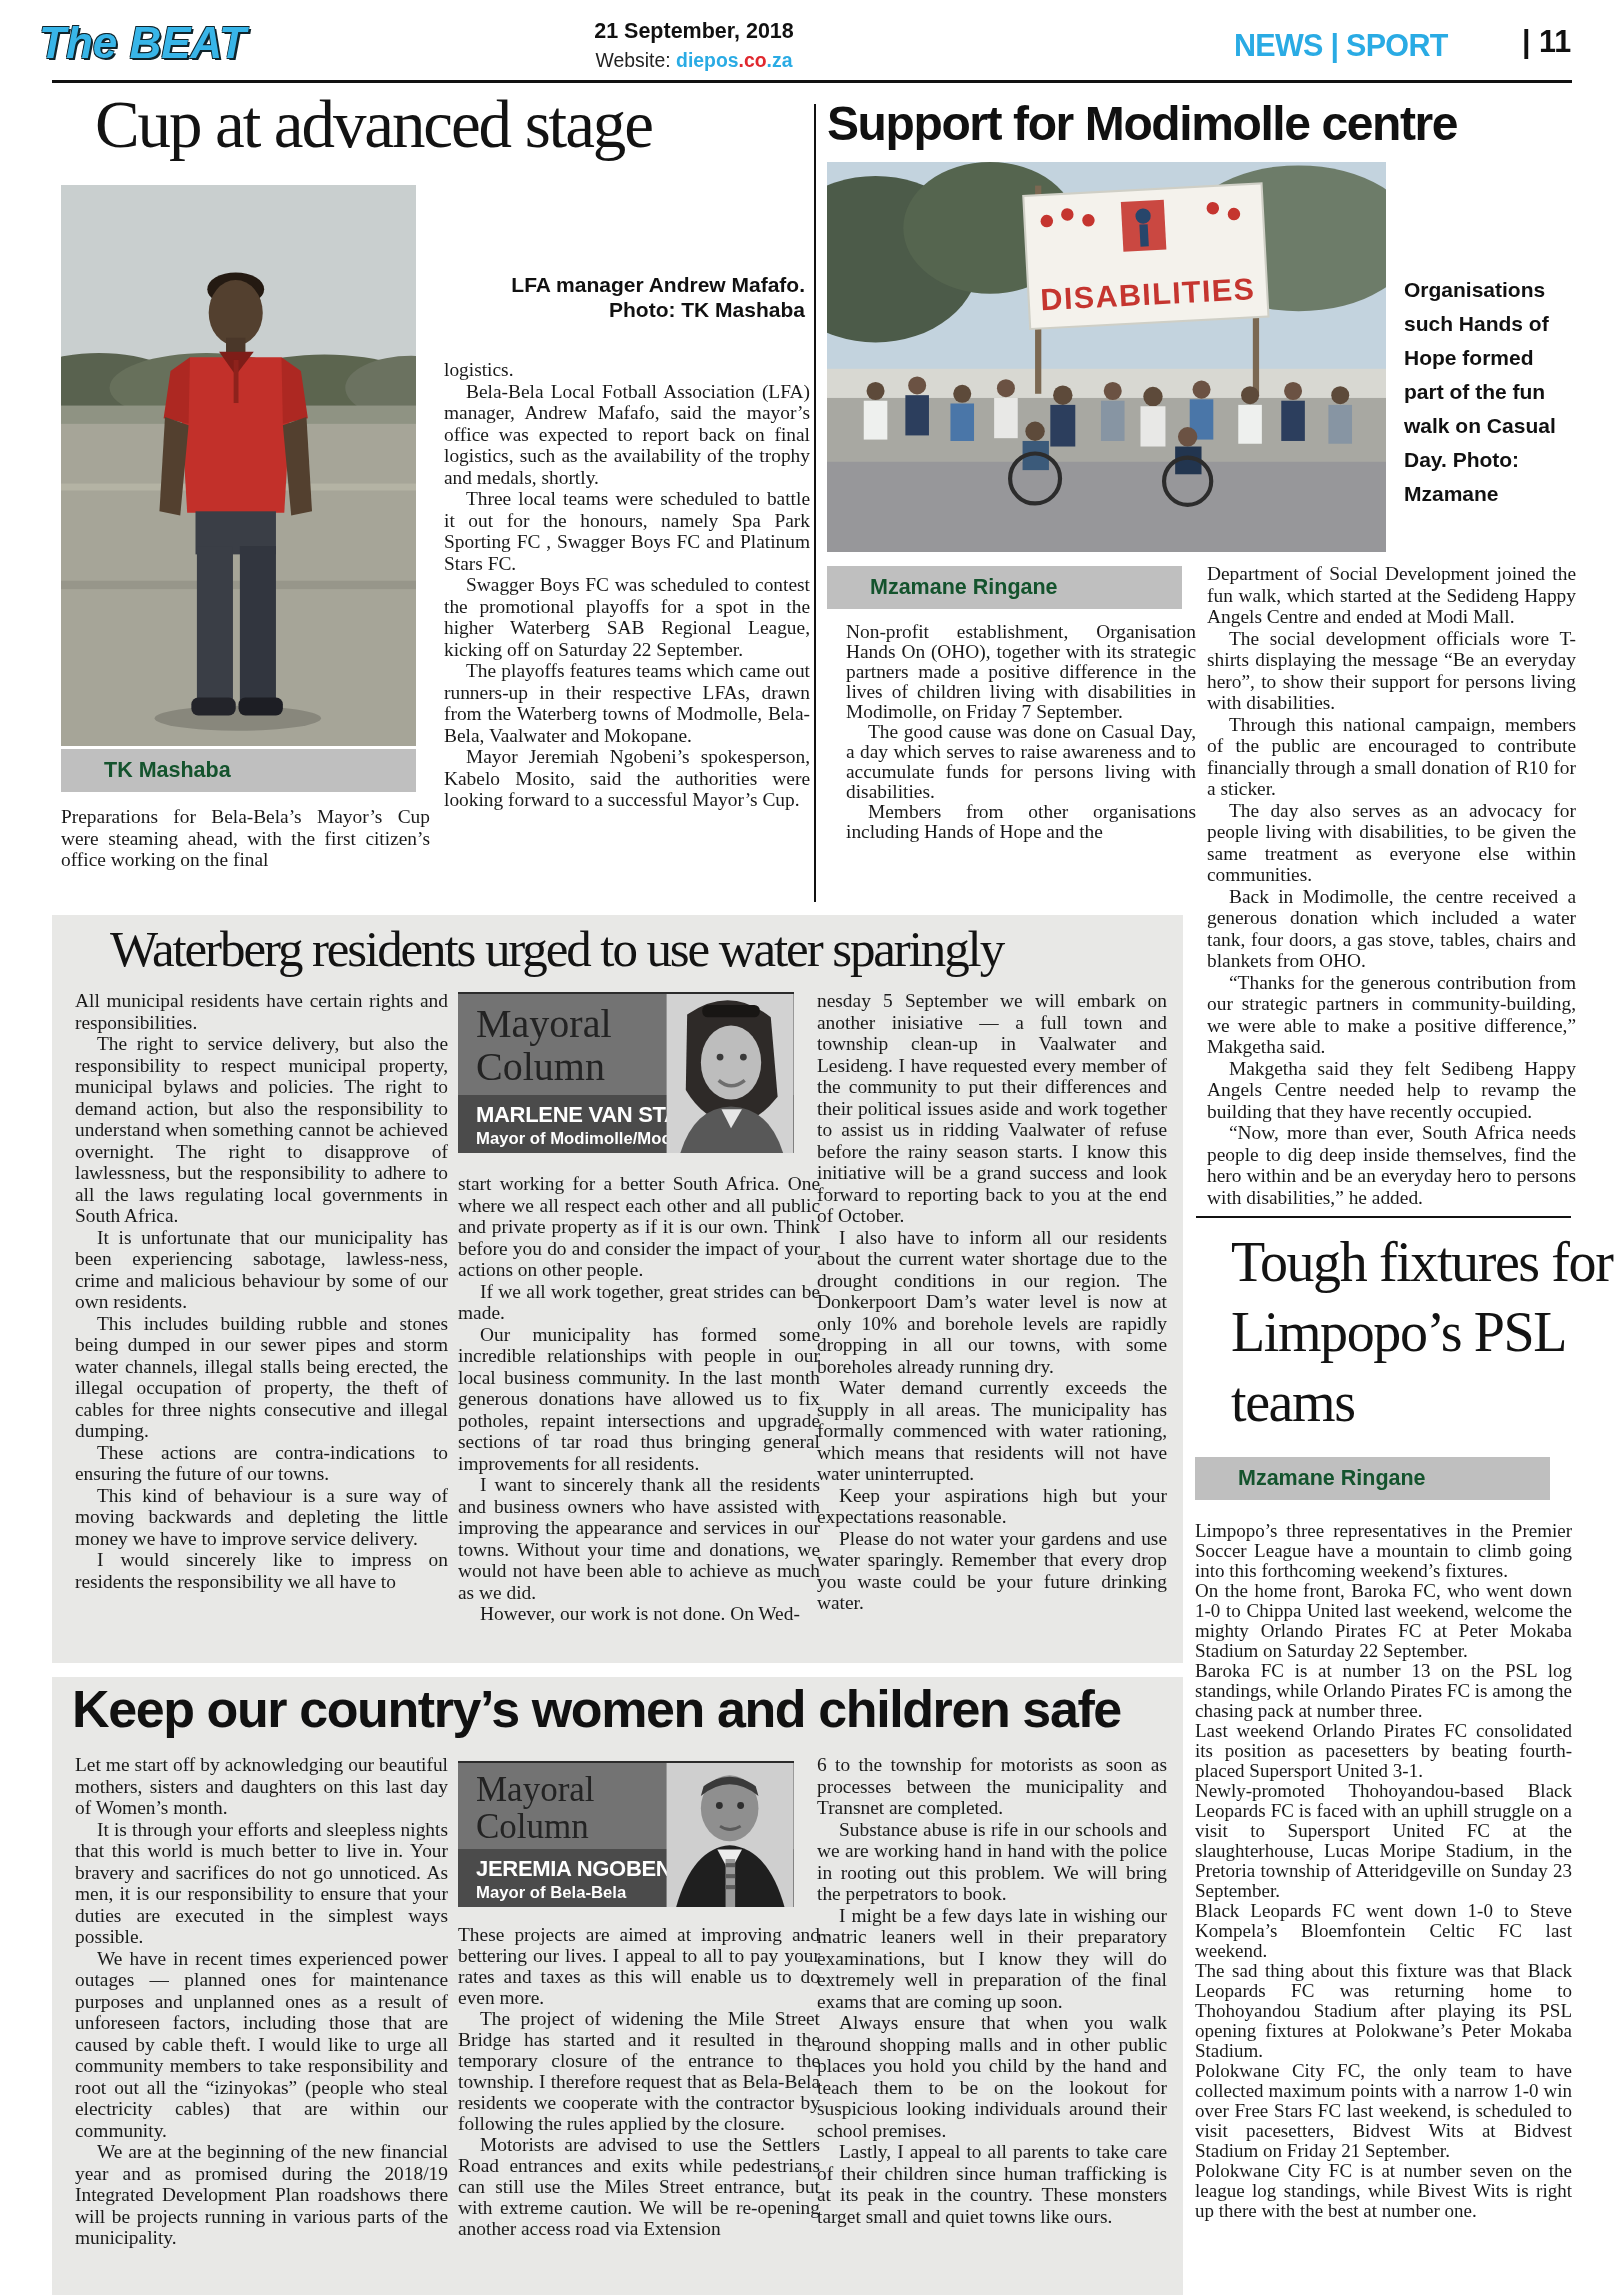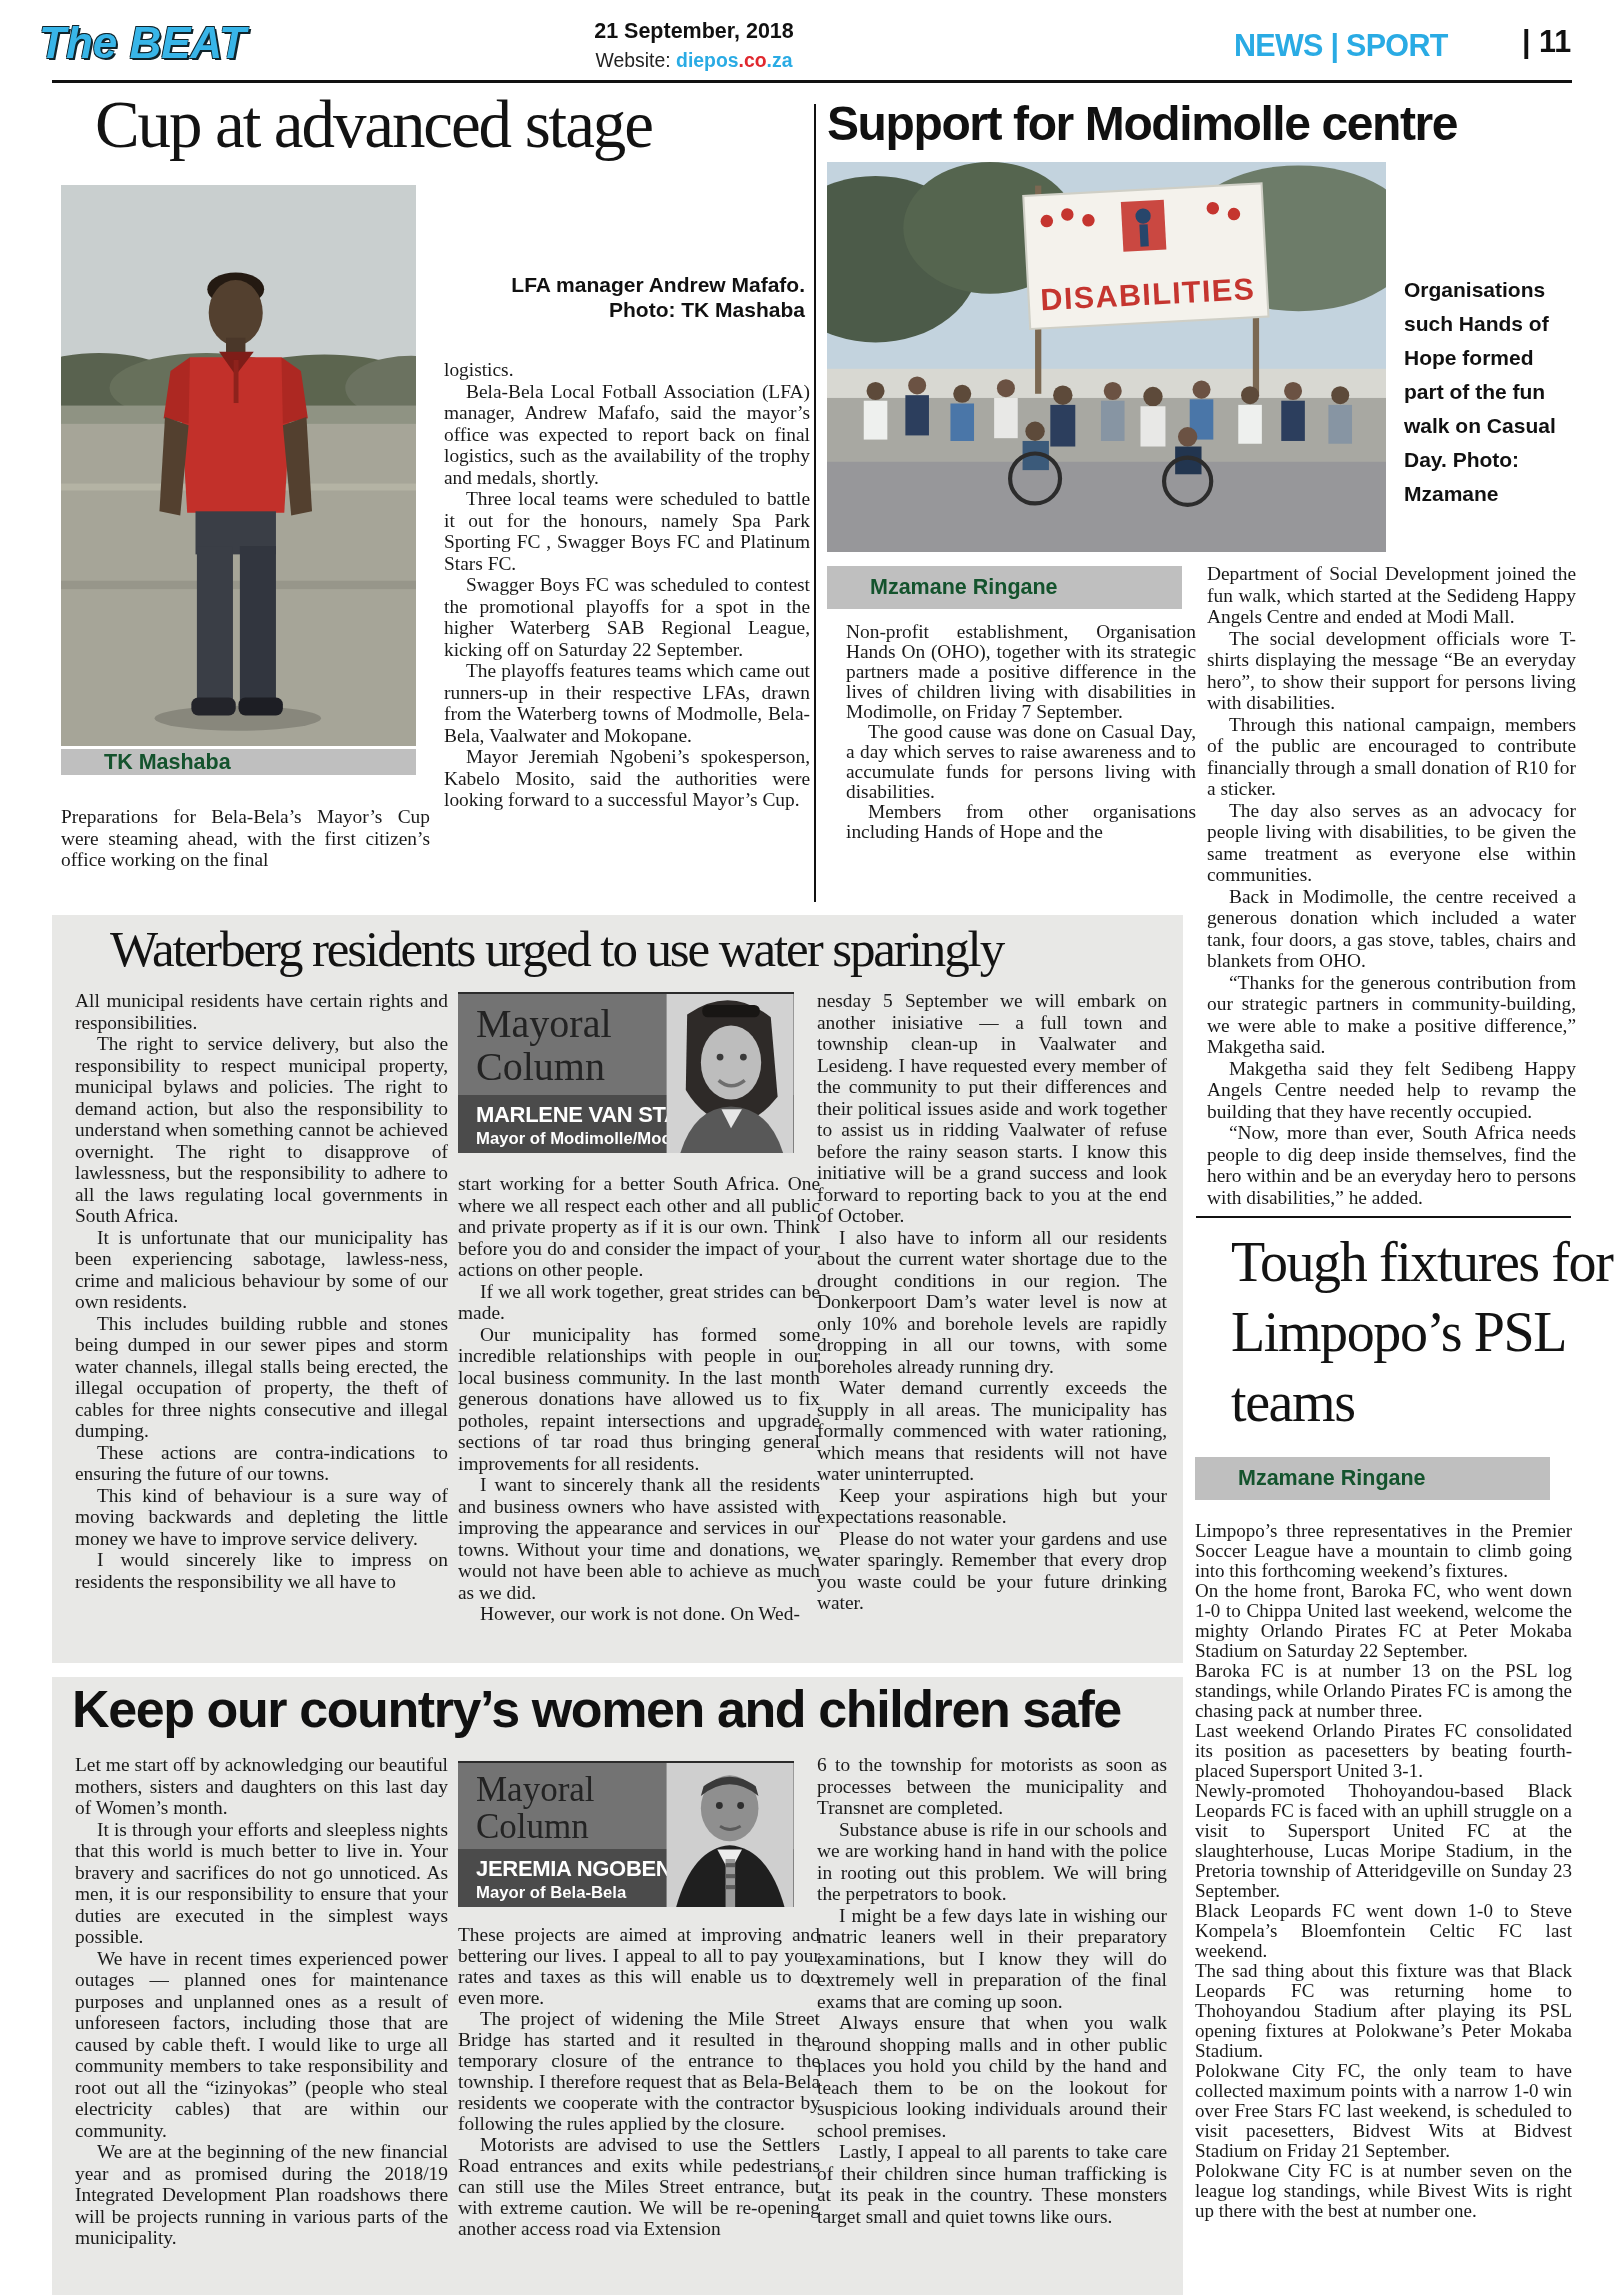--- a/index.html
+++ b/index.html
@@ -106,21 +106,21 @@
 
   <div class="bodycol body ind" style="left:444px;top:359px;width:366px;">
     <p>logistics.</p>
     <p>Bela-Bela Local Fotball Association (LFA) manager, Andrew Mafafo, said the mayor’s office was expected to report back on final logistics, such as the availability of the trophy and medals, shortly.</p>
     <p>Three local teams were scheduled to battle it out for the honours, namely Spa Park Sporting FC , Swagger Boys FC and Platinum Stars FC.</p>
     <p>Swagger Boys FC was scheduled to contest the promotional playoffs for a spot in the higher Waterberg SAB Regional League, kicking off on Saturday 22 September.</p>
     <p>The playoffs features teams which came out runners-up in their respective LFAs, drawn from the Waterberg towns of Modmolle, Bela-Bela, Vaalwater and Mokopane.</p>
     <p>Mayor Jeremiah Ngobeni’s spokesperson, Kabelo Mosito, said the authorities were looking forward to a successful Mayor’s Cup.</p>
   </div>
 
-  <div class="gbox" style="left:61px;top:749px;width:355px;height:26px;">
+  <div class="gbox" style="left:61px;top:749px;width:355px;height:43px;">
     <span>TK Mashaba</span>
   </div>
 
   <div class="bodycol body" style="left:61px;top:806px;width:369px;">
     <p>Preparations for Bela-Bela’s Mayor’s Cup were steaming ahead, with the first citizen’s office working on the final</p>
   </div>
 
   <div class="vrule" style="left:814px;top:104px;width:2.1px;height:798px;"></div>
 
   <div class="hl-sans" style="left:827px;top:96px;font-size:48px;">Support for Modimolle centre</div>

